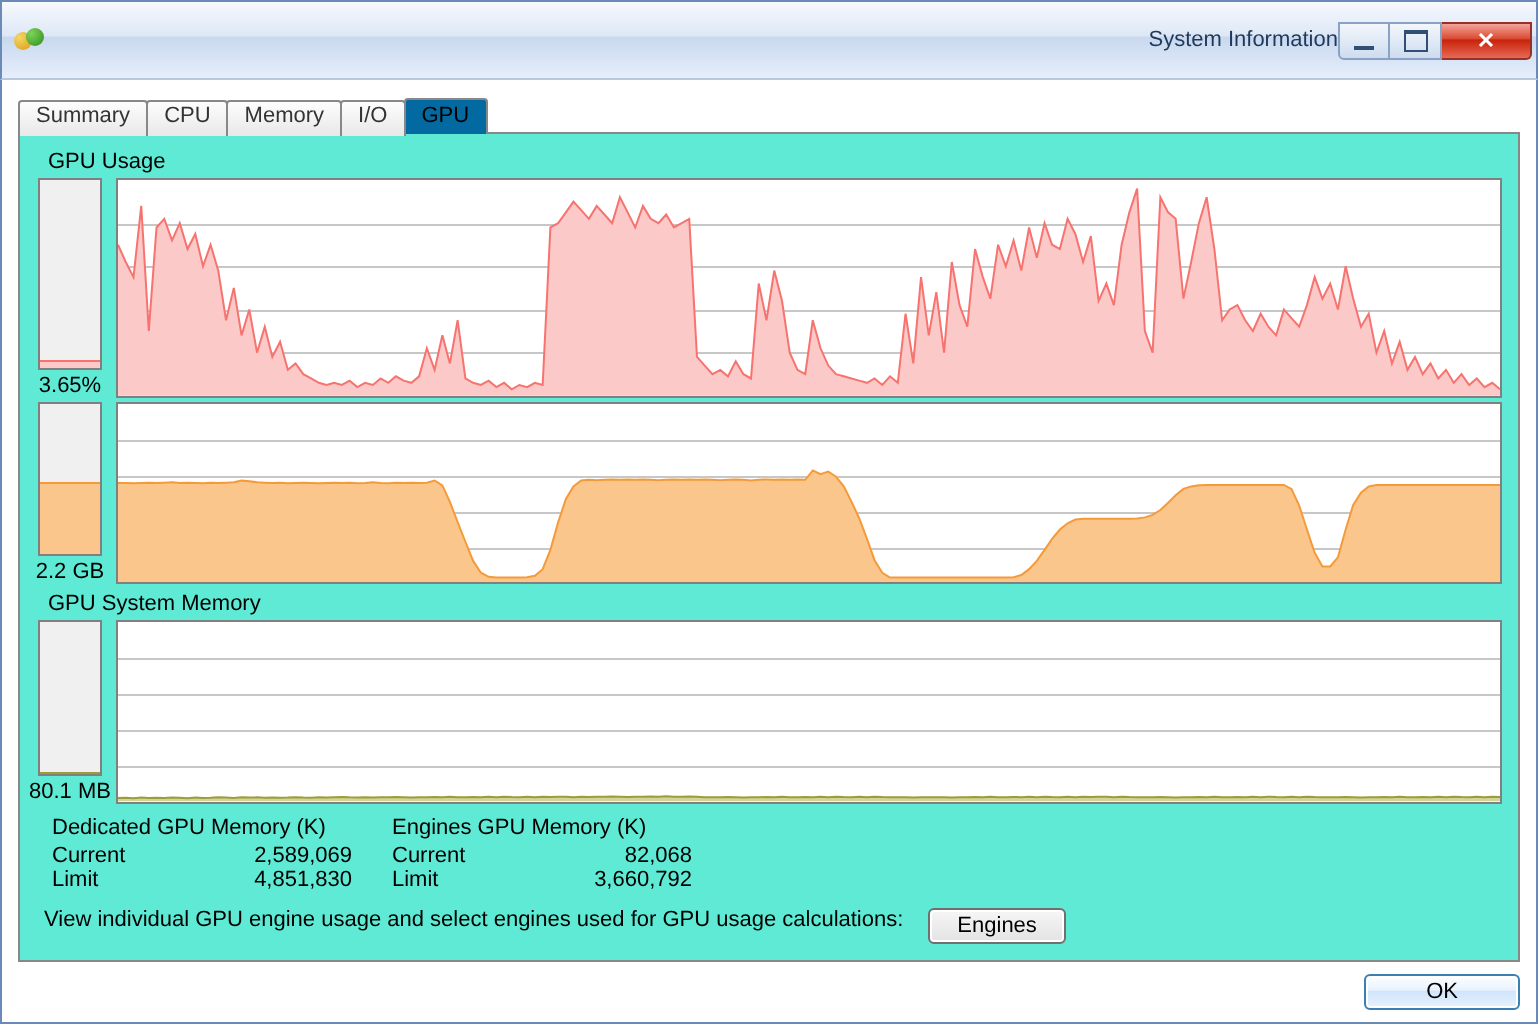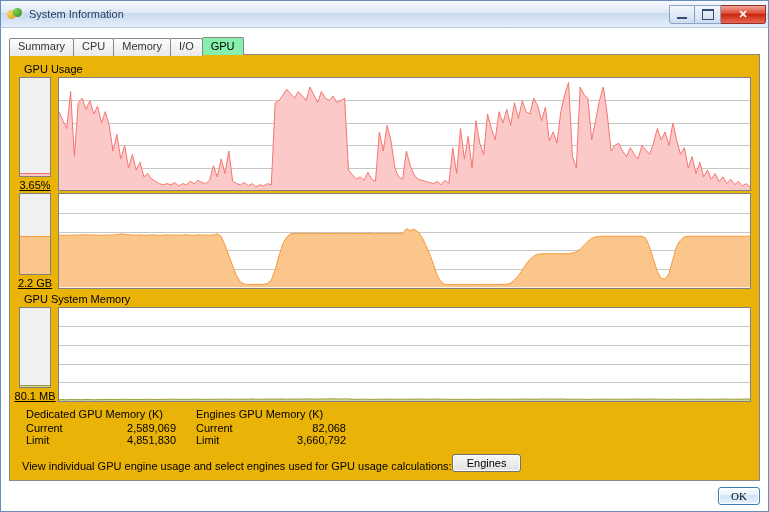--- a/index.html
+++ b/index.html
@@ -1,68 +1,68 @@
 <!DOCTYPE html>
 <html><head>
 <meta charset="utf-8">
 <style>
 * { box-sizing: border-box; margin: 0; padding: 0; font-family: "Segoe UI", Tahoma, sans-serif; font-size: 11px; }
 html, body { width: 769px; height: 512px; overflow: hidden; }
 body { background: linear-gradient(#2a8f18 0%, #32a51d 100%); display: flex; flex-direction: column; }
 
 
-.titlebar { height: 28px; background: linear-gradient(#f6f9fe, #dde7f5 45%, #c9d8ee 46%, #e5eefc); border: 1px solid #6a8bb8; border-bottom: 1px solid #b8c8dc; display: flex; align-items: center; padding: 0 2px 0 6px; position: relative; }
+.titlebar { height: 40px; background: linear-gradient(#f6f9fe, #dde7f5 45%, #c9d8ee 46%, #e5eefc); border: 1px solid #6a8bb8; border-bottom: 1px solid #b8c8dc; display: flex; align-items: center; padding: 0 2px 0 6px; position: relative; text-align: right; }
 .title-icon { width: 16px; height: 16px; margin-right: 6px; position: relative; }
 .title-icon:before { content: ""; position: absolute; width: 9px; height: 9px; border-radius: 50%; background: radial-gradient(circle at 30% 30%, #f5d763, #d79b14); left: 0; top: 4px; }
 .title-icon:after { content: ""; position: absolute; width: 9px; height: 9px; border-radius: 50%; background: radial-gradient(circle at 30% 30%, #7ed45b, #2d8c1a); left: 6px; top: 2px; }
 .title-text { color: #1e395b; flex: 1; }
 .win-btns { display: flex; height: 19px; }
 .win-btn { width: 26px; height: 19px; border: 1px solid #8aa2c3; background: linear-gradient(#f3f7fc, #cedcef); border-left: none; display: flex; align-items: center; justify-content: center; }
 .win-btn:first-child { border-left: 1px solid #8aa2c3; border-bottom-left-radius: 3px; }
 .win-close { width: 45px; background: linear-gradient(#f3a49a, #d9472f 45%, #c8210a 46%, #e76954); border-color: #96312a; border-bottom-right-radius: 3px; }
 .win-min:after { content: ""; width: 10px; height: 2px; background: #314f74; margin-top: 7px; }
 .win-max:after { content: ""; width: 10px; height: 8px; border: 1px solid #314f74; border-top-width: 2px; }
 .win-close:after { content: "✕"; font-weight: bold; color: #fff; font-size: 11px; }
 
 
 .client { flex: 1; background: #fff; border: 1px solid #6a8bb8; border-top: none; padding: 8px 8px 6px 8px; display: flex; flex-direction: column; min-height: 0; }
 
 
 .tabstrip { display: flex; position: relative; z-index: 2; }
 .tab { border: 1px solid #888; border-bottom: none; background: linear-gradient(#fff, #f2f2f2); color: #000; padding: 2px 8px 3px 8px; margin-right: -1px; border-top-left-radius: 2px; border-top-right-radius: 2px; position: relative; top: 1px; cursor: default; }
 .tab.inactive { background: linear-gradient(#fdfdfd, #e8e8e8); color: #333; top: 2px; padding-top: 1px; padding-bottom: 2px; }
-.tab.active { background: #86efac; z-index: 3; }
+.tab.active { background: #0369a1; z-index: 3; }
 
-.tabpanel { flex: 1; border: 1px solid #888; background: #eab308; padding: 6px 8px 8px 8px; display: flex; flex-direction: column; gap: 2px; min-height: 0; overflow: hidden; }
+.tabpanel { flex: 1; border: 1px solid #888; background: #5eead4; padding: 6px 8px 8px 8px; display: flex; flex-direction: column; gap: 2px; min-height: 0; overflow: hidden; }
 
 .section-label { color: #000; margin-left: 6px; margin-top: 2px; }
 
 
 .chart-row { display: flex; align-items: stretch; gap: 6px; }
 .mini { width: 34px; display: flex; flex-direction: column; align-items: center; }
 .mini-box { flex: 1; border: 1px solid #808080; background: #f0f0f0; position: relative; min-height: 30px; width: 32px; }
 .mini-fill { position: absolute; left: 0; right: 0; bottom: 0; }
-.mini-val { text-align: center; margin-top: 2px; white-space: nowrap; text-decoration: underline; }
+.mini-val { text-align: center; margin-top: 2px; white-space: nowrap; }
 .chart { flex: 1; border: 1px solid #808080; position: relative; background: #fff; overflow: hidden; }
 .gridline { position: absolute; left: 0; right: 0; height: 1px; background: #c7c7c7; }
 .chart svg { position: absolute; left: 0; top: 0; width: 100%; height: 100%; }
 
 
 .stats { display: flex; gap: 20px; margin-top: 4px; margin-left: 8px; }
 .stats-col {}
 .stats-hdr { color: #000; margin-bottom: 2px; }
 .stats-row { display: flex; }
 .stats-lbl { width: 60px; }
 .stats-val { width: 90px; text-align: right; }
 
-.engine-row { margin-top: 6px; margin-left: 4px; display: flex; align-items: flex-end; }
+.engine-row { margin-top: 6px; margin-left: 4px; display: flex; align-items: flex-start; gap: 12px; }
 .btn { background: linear-gradient(#f6f6f6, #e3e3e3); border: 1px solid #707070; border-radius: 3px; padding: 2px 14px; cursor: default; box-shadow: inset 0 0 0 1px #fff; }
 
 .bottom-bar { display: flex; justify-content: flex-end; padding-top: 6px; }
-.ok-btn { background: linear-gradient(#fdfeff, #e8f2fd 45%, #cfe4fb 46%, #e7f2fe); border: 1px solid #3c7fb1; border-radius: 3px; padding: 2px 12px; box-shadow: inset 0 0 0 1px #fff; font-family: Liberation Serif, serif; }
+.ok-btn { background: linear-gradient(#fdfeff, #e8f2fd 45%, #cfe4fb 46%, #e7f2fe); border: 1px solid #3c7fb1; border-radius: 3px; padding: 2px 30px; box-shadow: inset 0 0 0 1px #fff; }
 </style>
 </head>
 <body>
 
 <div class="titlebar">
   <span class="title-icon"></span>
   <span class="title-text">System Information</span>
   <div class="win-btns">
     <div class="win-btn win-min"></div>
     <div class="win-btn win-max"></div>

